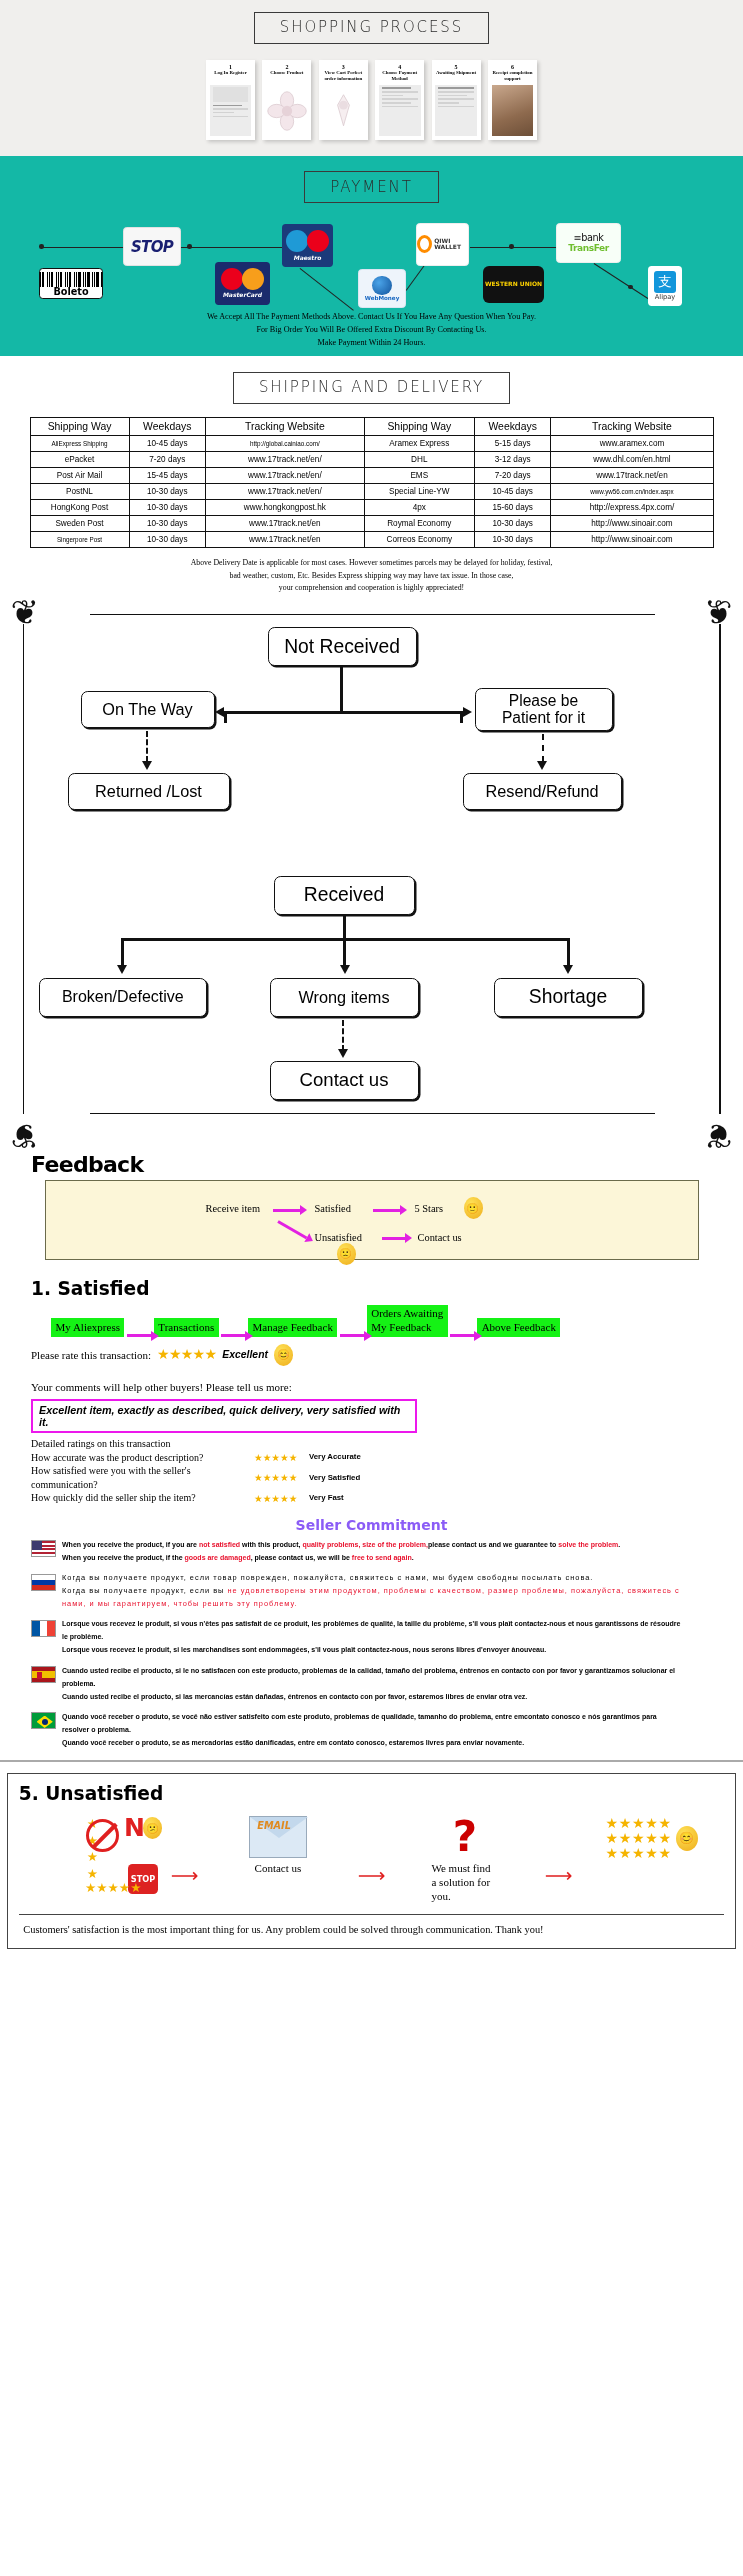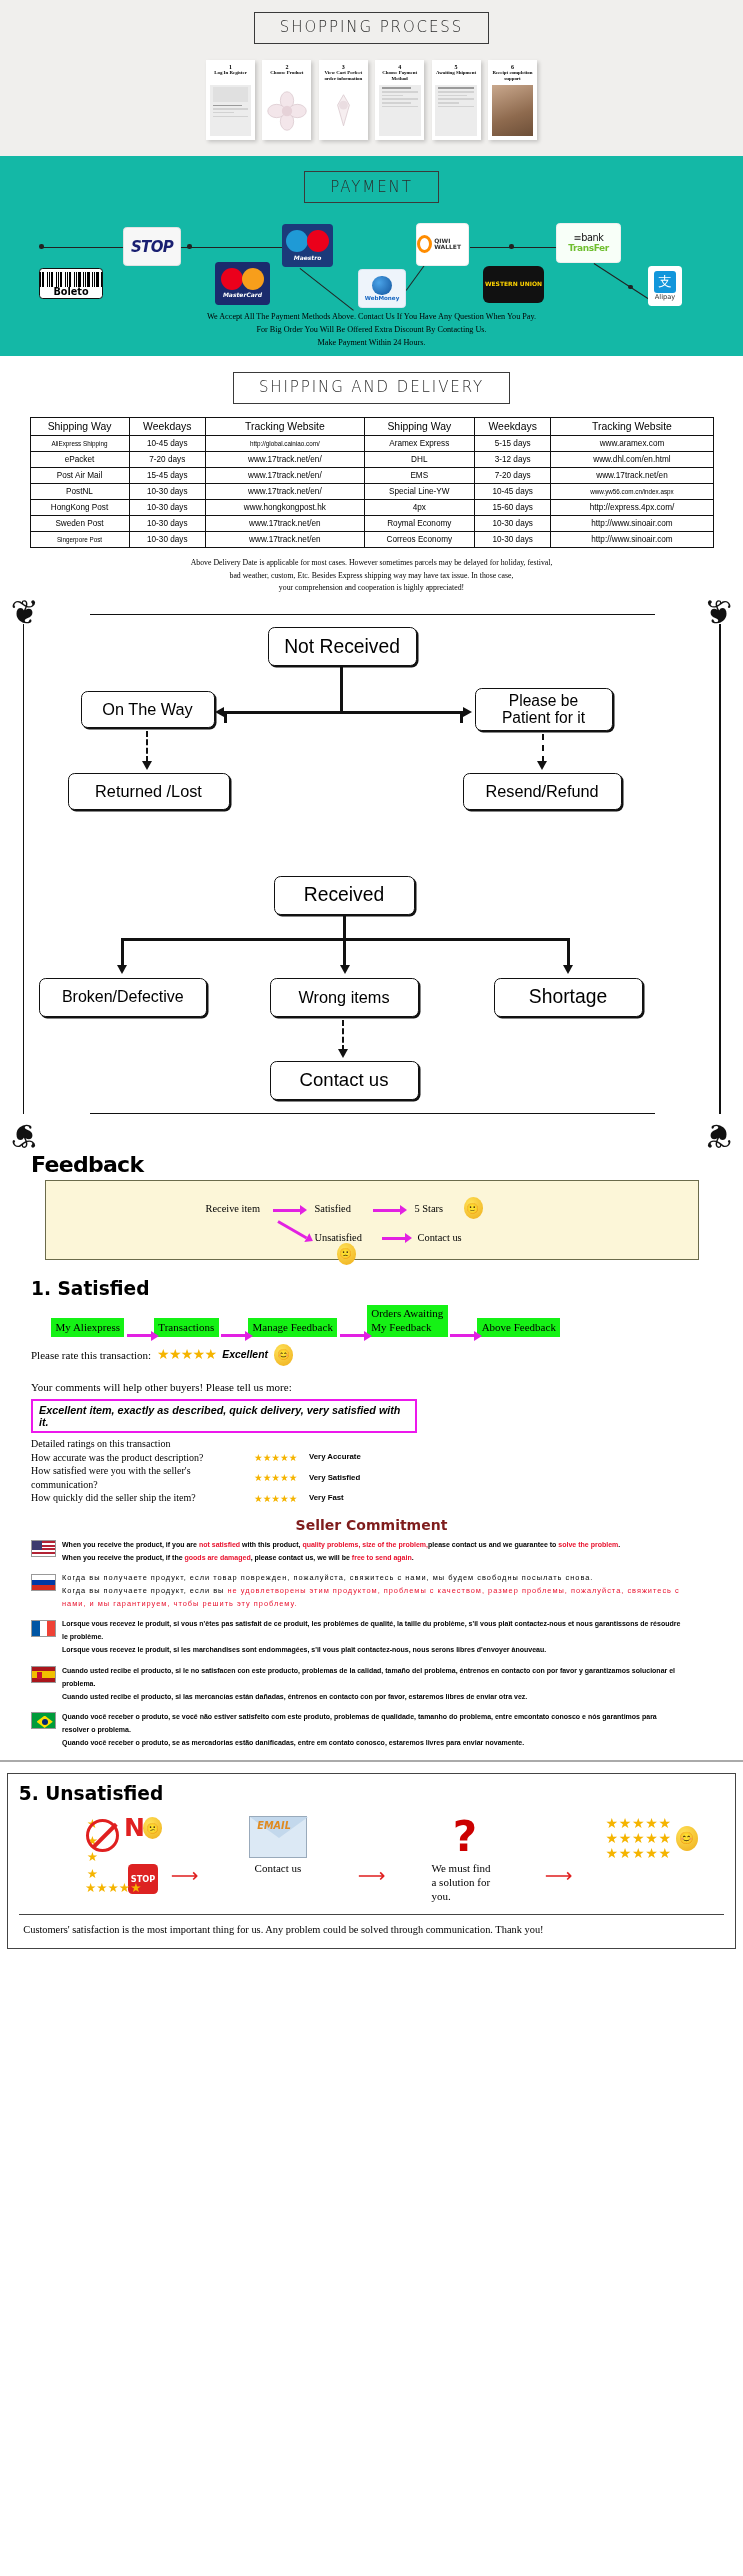--- a/index.html
+++ b/index.html
@@ -139,21 +139,21 @@
   .comment-box { margin:6px 0 0 31px; width:386px; border:2.2px solid #ec18ec; padding:3px 6px;
                  font-style:italic; font-weight:bold; font-size:10.8px;
                  font-family:"Liberation Sans", sans-serif; }
   .det { margin-left:31px; margin-top:4.5px; font-size:10px; line-height:1.35; }
   .det-row { display:flex; align-items:center; }
   .det-q { width:223px; }
   .det-s { color:#f5b400; font-size:9.7px; letter-spacing:0px; width:55px; }
   .det-v { font-weight:bold; font-size:7.8px; font-family:"Liberation Sans", sans-serif;}
 
   
-  .sc-title { text-align:center; color:#7f1d1d; font-weight:bold; font-size:14px;
+  .sc-title { text-align:center; color:#8b5cf6; font-weight:bold; font-size:14px;
               font-family:"DejaVu Sans", sans-serif; margin:12px 0 6px; }
   .sc-block { display:flex; margin:0 0 7.4px 31px; width:654px; }
   .flag { width:25px; height:17px; flex:0 0 25px; margin-right:6px; margin-top:1.5px; border:0.7px solid #999;}
   .flag-us { background:
      repeating-linear-gradient(#b22234 0 1.9px, #fff 1.9px 3.7px); position:relative; }
   .flag-us:before { content:""; position:absolute; left:0; top:0; width:10.4px; height:8.2px; background:#3c3b6e; }
   .flag-ru { background:linear-gradient(#fff 0 33.3%, #0039a6 33.3% 66.6%, #d52b1e 66.6% 100%); }
   .flag-fr { background:linear-gradient(90deg,#0055a4 0 33.3%, #fff 33.3% 66.6%, #ef4135 66.6% 100%); }
   .flag-es { background:linear-gradient(#aa151b 0 25%, #f1bf00 25% 75%, #aa151b 75% 100%); position:relative;}
   .flag-es:before { content:""; position:absolute; left:5.2px; top:5.2px; width:5.2px; height:6.7px; background:#c8102e; }

